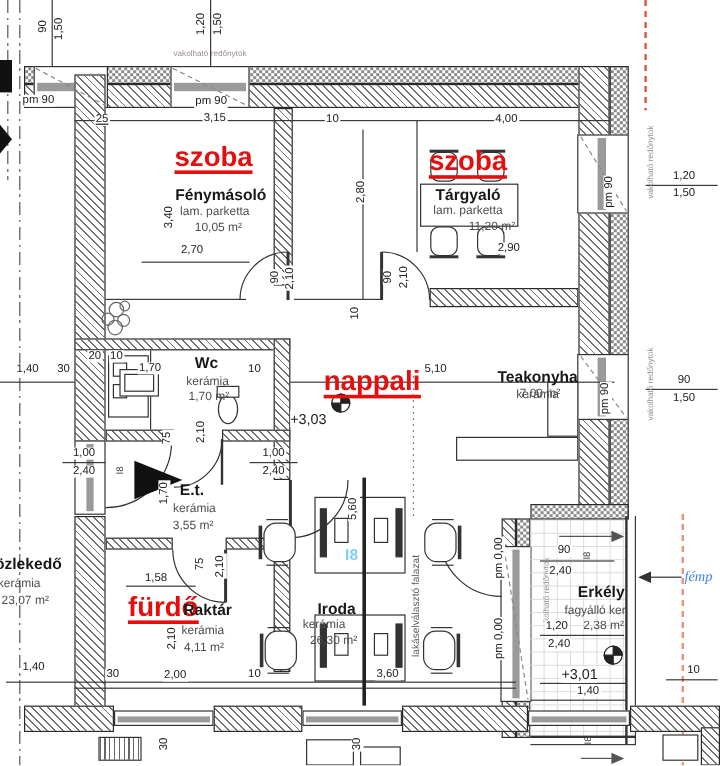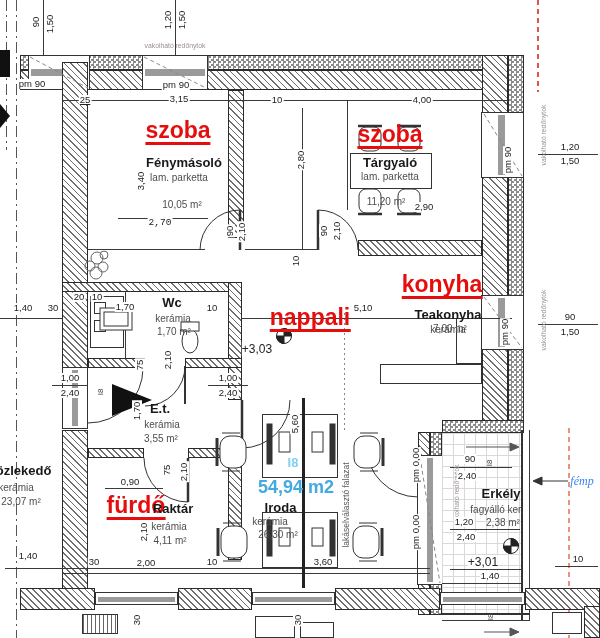--- a/index.html
+++ b/index.html
@@ -281,39 +281,38 @@
       <span class="lbl tiny" style="left: 175px; top: 45px; transform: translate(-50%, -50%) rotate(0deg);">vakolható redőnytok</span>
       <span class="lbl dim" style="left: 32px; top: 84px; transform: translate(-50%, -50%) rotate(0deg);">pm 90</span>
       <span class="lbl dim" style="left: 176px; top: 85px; transform: translate(-50%, -50%) rotate(0deg);">pm 90</span>
       <span class="lbl dim" style="left: 85px; top: 100px; transform: translate(-50%, -50%) rotate(0deg); text-decoration: underline;">25</span>
       <span class="lbl dim" style="left: 179px; top: 99px; transform: translate(-50%, -50%) rotate(0deg);">3,15</span>
       <span class="lbl dim" style="left: 277px; top: 100px; transform: translate(-50%, -50%) rotate(0deg);">10</span>
       <span class="lbl dim" style="left: 422px; top: 100px; transform: translate(-50%, -50%) rotate(0deg);">4,00</span>
       <span class="lbl red" style="left: 178px; top: 132px; transform: translate(-50%, -50%) rotate(0deg);">szoba</span>
       <span class="lbl rt" style="left: 184px; top: 162px; transform: translate(-50%, -50%) rotate(0deg);">Fénymásoló</span>
       <span class="lbl sub" style="left: 179px; top: 177px; transform: translate(-50%, -50%) rotate(0deg);">lam. parketta</span>
-      <span class="lbl sub" style="left: 182px; top: 204px; transform: translate(-50%, -50%) rotate(0deg);">10,05 m²</span>
+      <span class="lbl sub" style="left: 182px; top: 190px; transform: translate(-50%, -50%) rotate(0deg);">10,05 m²</span>
       <span class="lbl dim" style="left: 141px; top: 181px; transform: translate(-50%, -50%) rotate(-90deg);">3,40</span>
-      <span class="lbl dim" style="left: 160px; top: 223px; transform: translate(-50%, -50%) rotate(0deg); font-family: Liberation Mono, monospace;">2,70</span>
+      <span class="lbl dim" style="left: 160px; top: 209px; transform: translate(-50%, -50%) rotate(0deg);">2,70</span>
       <span class="lbl red" style="left: 390px; top: 136px; transform: translate(-50%, -50%) rotate(0deg);">szoba</span>
       <span class="lbl rt" style="left: 390px; top: 162px; transform: translate(-50%, -50%) rotate(0deg);">Tárgyaló</span>
       <span class="lbl sub" style="left: 390px; top: 176px; transform: translate(-50%, -50%) rotate(0deg);">lam. parketta</span>
-      <span class="lbl sub" style="left: 386px; top: 189px; transform: translate(-50%, -50%) rotate(0deg); margin-top: 12px;">11,20 m²</span>
+      <span class="lbl sub" style="left: 410px; top: 189px; transform: translate(-50%, -50%) rotate(0deg);">11,20 m²</span>
       <span class="lbl dim" style="left: 424px; top: 207px; transform: translate(-50%, -50%) rotate(0deg);">2,90</span>
       <span class="lbl dim" style="left: 301px; top: 160px; transform: translate(-50%, -50%) rotate(-90deg);">2,80</span>
       <span class="lbl dim" style="left: 508px; top: 160px; transform: translate(-50%, -50%) rotate(-90deg);">pm 90</span>
       <span class="lbl dim" style="left: 570px; top: 147px; transform: translate(-50%, -50%) rotate(0deg);">1,20</span>
       <span class="lbl dim" style="left: 570px; top: 161px; transform: translate(-50%, -50%) rotate(0deg);">1,50</span>
       <span class="lbl tiny" style="left: 543px; top: 135px; transform: translate(-50%, -50%) rotate(-90deg);">vakolható redőnytok</span>
       <span class="lbl dim" style="left: 230px; top: 231px; transform: translate(-50%, -50%) rotate(-90deg);">90</span>
       <span class="lbl dim" style="left: 242px; top: 232px; transform: translate(-50%, -50%) rotate(-90deg);">2,10</span>
       <span class="lbl dim" style="left: 324px; top: 231px; transform: translate(-50%, -50%) rotate(-90deg);">90</span>
       <span class="lbl dim" style="left: 337px; top: 231px; transform: translate(-50%, -50%) rotate(-90deg);">2,10</span>
       <span class="lbl dim" style="left: 296px; top: 261px; transform: translate(-50%, -50%) rotate(-90deg);">10</span>
-      <span class="lbl red" style="left: 442px; top: 286px; transform: translate(-50%, -50%) rotate(0deg);">konyha</span>
       <span class="lbl rt" style="left: 448px; top: 314px; transform: translate(-50%, -50%) rotate(0deg);">Teakonyha</span>
       <span class="lbl sub" style="left: 448px; top: 329px; transform: translate(-50%, -50%) rotate(0deg);">kerámia</span>
       <span class="lbl sub" style="left: 450px; top: 328px; transform: translate(-50%, -50%) rotate(0deg);">7,00 m²</span>
       <span class="lbl dim" style="left: 363px; top: 308px; transform: translate(-50%, -50%) rotate(0deg);">5,10</span>
       <span class="lbl dim" style="left: 505px; top: 332px; transform: translate(-50%, -50%) rotate(-90deg);">pm 90</span>
       <span class="lbl dim" style="left: 570px; top: 317px; transform: translate(-50%, -50%) rotate(0deg);">90</span>
       <span class="lbl dim" style="left: 570px; top: 332px; transform: translate(-50%, -50%) rotate(0deg);">1,50</span>
       <span class="lbl tiny" style="left: 543px; top: 320px; transform: translate(-50%, -50%) rotate(-90deg);">vakolható redőnytok</span>
       <span class="lbl red" style="left: 310px; top: 319px; transform: translate(-50%, -50%) rotate(0deg);">nappali</span>
       <span class="lbl lvl" style="left: 257px; top: 349px; transform: translate(-50%, -50%) rotate(0deg);">+3,03</span>
@@ -332,37 +331,36 @@
       <span class="lbl dim" style="left: 70px; top: 393px; transform: translate(-50%, -50%) rotate(0deg);">2,40</span>
       <span class="lbl dim" style="left: 228px; top: 378px; transform: translate(-50%, -50%) rotate(0deg);">1,00</span>
       <span class="lbl dim" style="left: 228px; top: 393px; transform: translate(-50%, -50%) rotate(0deg);">2,40</span>
       <span class="lbl dim" style="left: 137px; top: 411px; transform: translate(-50%, -50%) rotate(-90deg);">1,70</span>
       <span class="lbl rt" style="left: 160px; top: 408px; transform: translate(-50%, -50%) rotate(0deg);">E.t.</span>
       <span class="lbl sub" style="left: 162px; top: 424px; transform: translate(-50%, -50%) rotate(0deg);">kerámia</span>
       <span class="lbl sub" style="left: 161px; top: 438px; transform: translate(-50%, -50%) rotate(0deg);">3,55 m²</span>
       <span class="lbl rt" style="left: 20px; top: 470px; transform: translate(-50%, -50%) rotate(0deg);">közlekedő</span>
       <span class="lbl sub" style="left: 16px; top: 487px; transform: translate(-50%, -50%) rotate(0deg);">kerámia</span>
       <span class="lbl sub" style="left: 21px; top: 501px; transform: translate(-50%, -50%) rotate(0deg);">23,07 m²</span>
-      <span class="lbl dim" style="left: 130px; top: 482px; transform: translate(-50%, -50%) rotate(0deg);">0,90</span>
+      <span class="lbl dim" style="left: 130px; top: 482px; transform: translate(-50%, -50%) rotate(0deg);">1,58</span>
       <span class="lbl dim" style="left: 167px; top: 470px; transform: translate(-50%, -50%) rotate(-90deg);">75</span>
       <span class="lbl dim" style="left: 184px; top: 472px; transform: translate(-50%, -50%) rotate(-90deg);">2,10</span>
       <span class="lbl red" style="left: 136px; top: 507px; transform: translate(-50%, -50%) rotate(0deg);">fürdő</span>
       <span class="lbl rt" style="left: 173px; top: 508px; transform: translate(-50%, -50%) rotate(0deg);">Raktár</span>
       <span class="lbl sub" style="left: 169px; top: 526px; transform: translate(-50%, -50%) rotate(0deg);">kerámia</span>
       <span class="lbl sub" style="left: 170px; top: 540px; transform: translate(-50%, -50%) rotate(0deg);">4,11 m²</span>
       <span class="lbl dim" style="left: 144px; top: 532px; transform: translate(-50%, -50%) rotate(-90deg);">2,10</span>
       <span class="lbl dim" style="left: 28px; top: 556px; transform: translate(-50%, -50%) rotate(0deg);">1,40</span>
       <span class="lbl dim" style="left: 94px; top: 562px; transform: translate(-50%, -50%) rotate(0deg);">30</span>
       <span class="lbl dim" style="left: 146px; top: 563px; transform: translate(-50%, -50%) rotate(0deg);">2,00</span>
       <span class="lbl dim" style="left: 212px; top: 562px; transform: translate(-50%, -50%) rotate(0deg);">10</span>
       <span class="lbl dim" style="left: 323px; top: 562px; transform: translate(-50%, -50%) rotate(0deg);">3,60</span>
       <span class="lbl dim" style="left: 578px; top: 559px; transform: translate(-50%, -50%) rotate(0deg);">10</span>
       <span class="lbl dim" style="left: 295px; top: 424px; transform: translate(-50%, -50%) rotate(-90deg);">5,60</span>
       <span class="lbl blue1" style="left: 293px; top: 462px; transform: translate(-50%, -50%) rotate(0deg);">I8</span>
-      <span class="lbl blue2" style="left: 296px; top: 487px; transform: translate(-50%, -50%) rotate(0deg);">54,94 m2</span>
       <span class="lbl rt" style="left: 268px; top: 507px; transform: translate(-50%, -50%) rotate(0deg); padding-left: 25px;">Iroda</span>
       <span class="lbl sub" style="left: 270px; top: 521px; transform: translate(-50%, -50%) rotate(0deg);">kerámia</span>
       <span class="lbl sub" style="left: 278px; top: 534px; transform: translate(-50%, -50%) rotate(0deg);">26,30 m²</span>
       <span class="lbl note" style="left: 346px; top: 505px; transform: translate(-50%, -50%) rotate(-90deg);">lakáselválasztó falazat</span>
       <span class="lbl dim" style="left: 416px; top: 465px; transform: translate(-50%, -50%) rotate(-90deg);">pm 0,00</span>
       <span class="lbl dim" style="left: 416px; top: 532px; transform: translate(-50%, -50%) rotate(-90deg);">pm 0,00</span>
       <span class="lbl tiny" style="left: 456px; top: 495px; transform: translate(-50%, -50%) rotate(-90deg);">vakolható redőnytok</span>
       <span class="lbl rt" style="left: 501px; top: 493px; transform: translate(-50%, -50%) rotate(0deg);">Erkély</span>
       <span class="lbl sub" style="left: 497px; top: 509px; transform: translate(-50%, -50%) rotate(0deg);">fagyálló ker.</span>
       <span class="lbl dim" style="left: 464px; top: 522px; transform: translate(-50%, -50%) rotate(0deg);">1,20</span>

